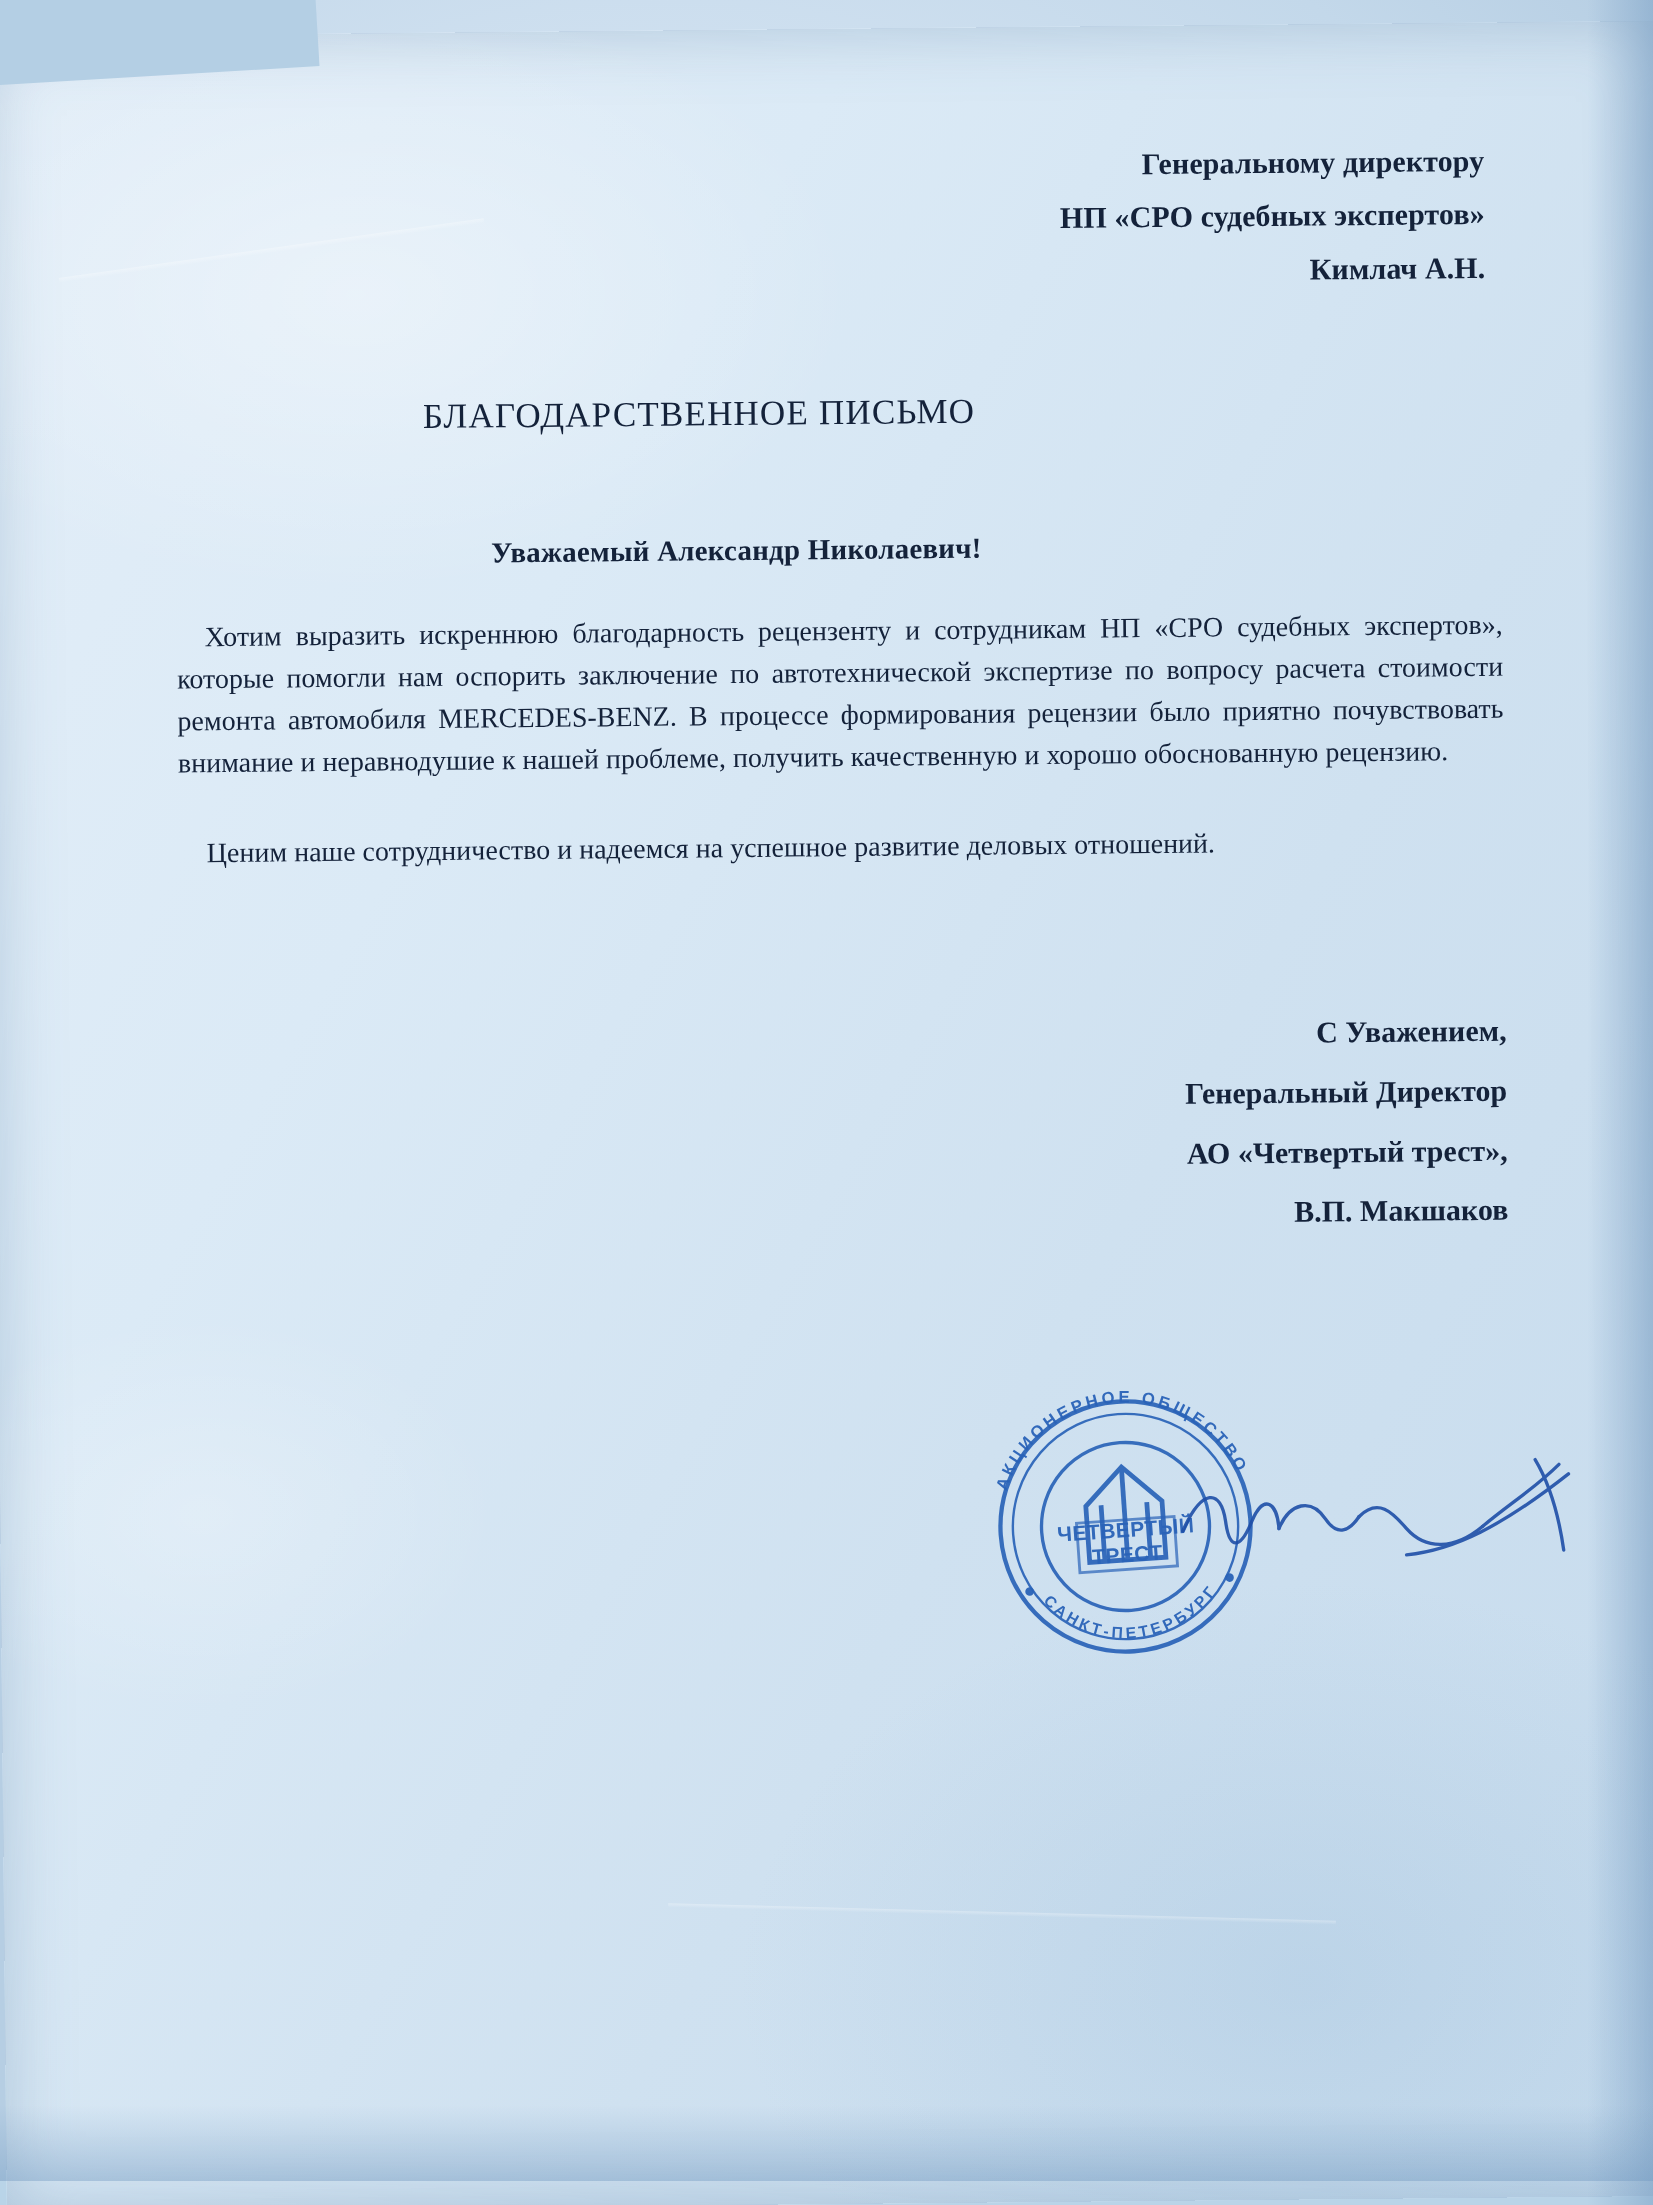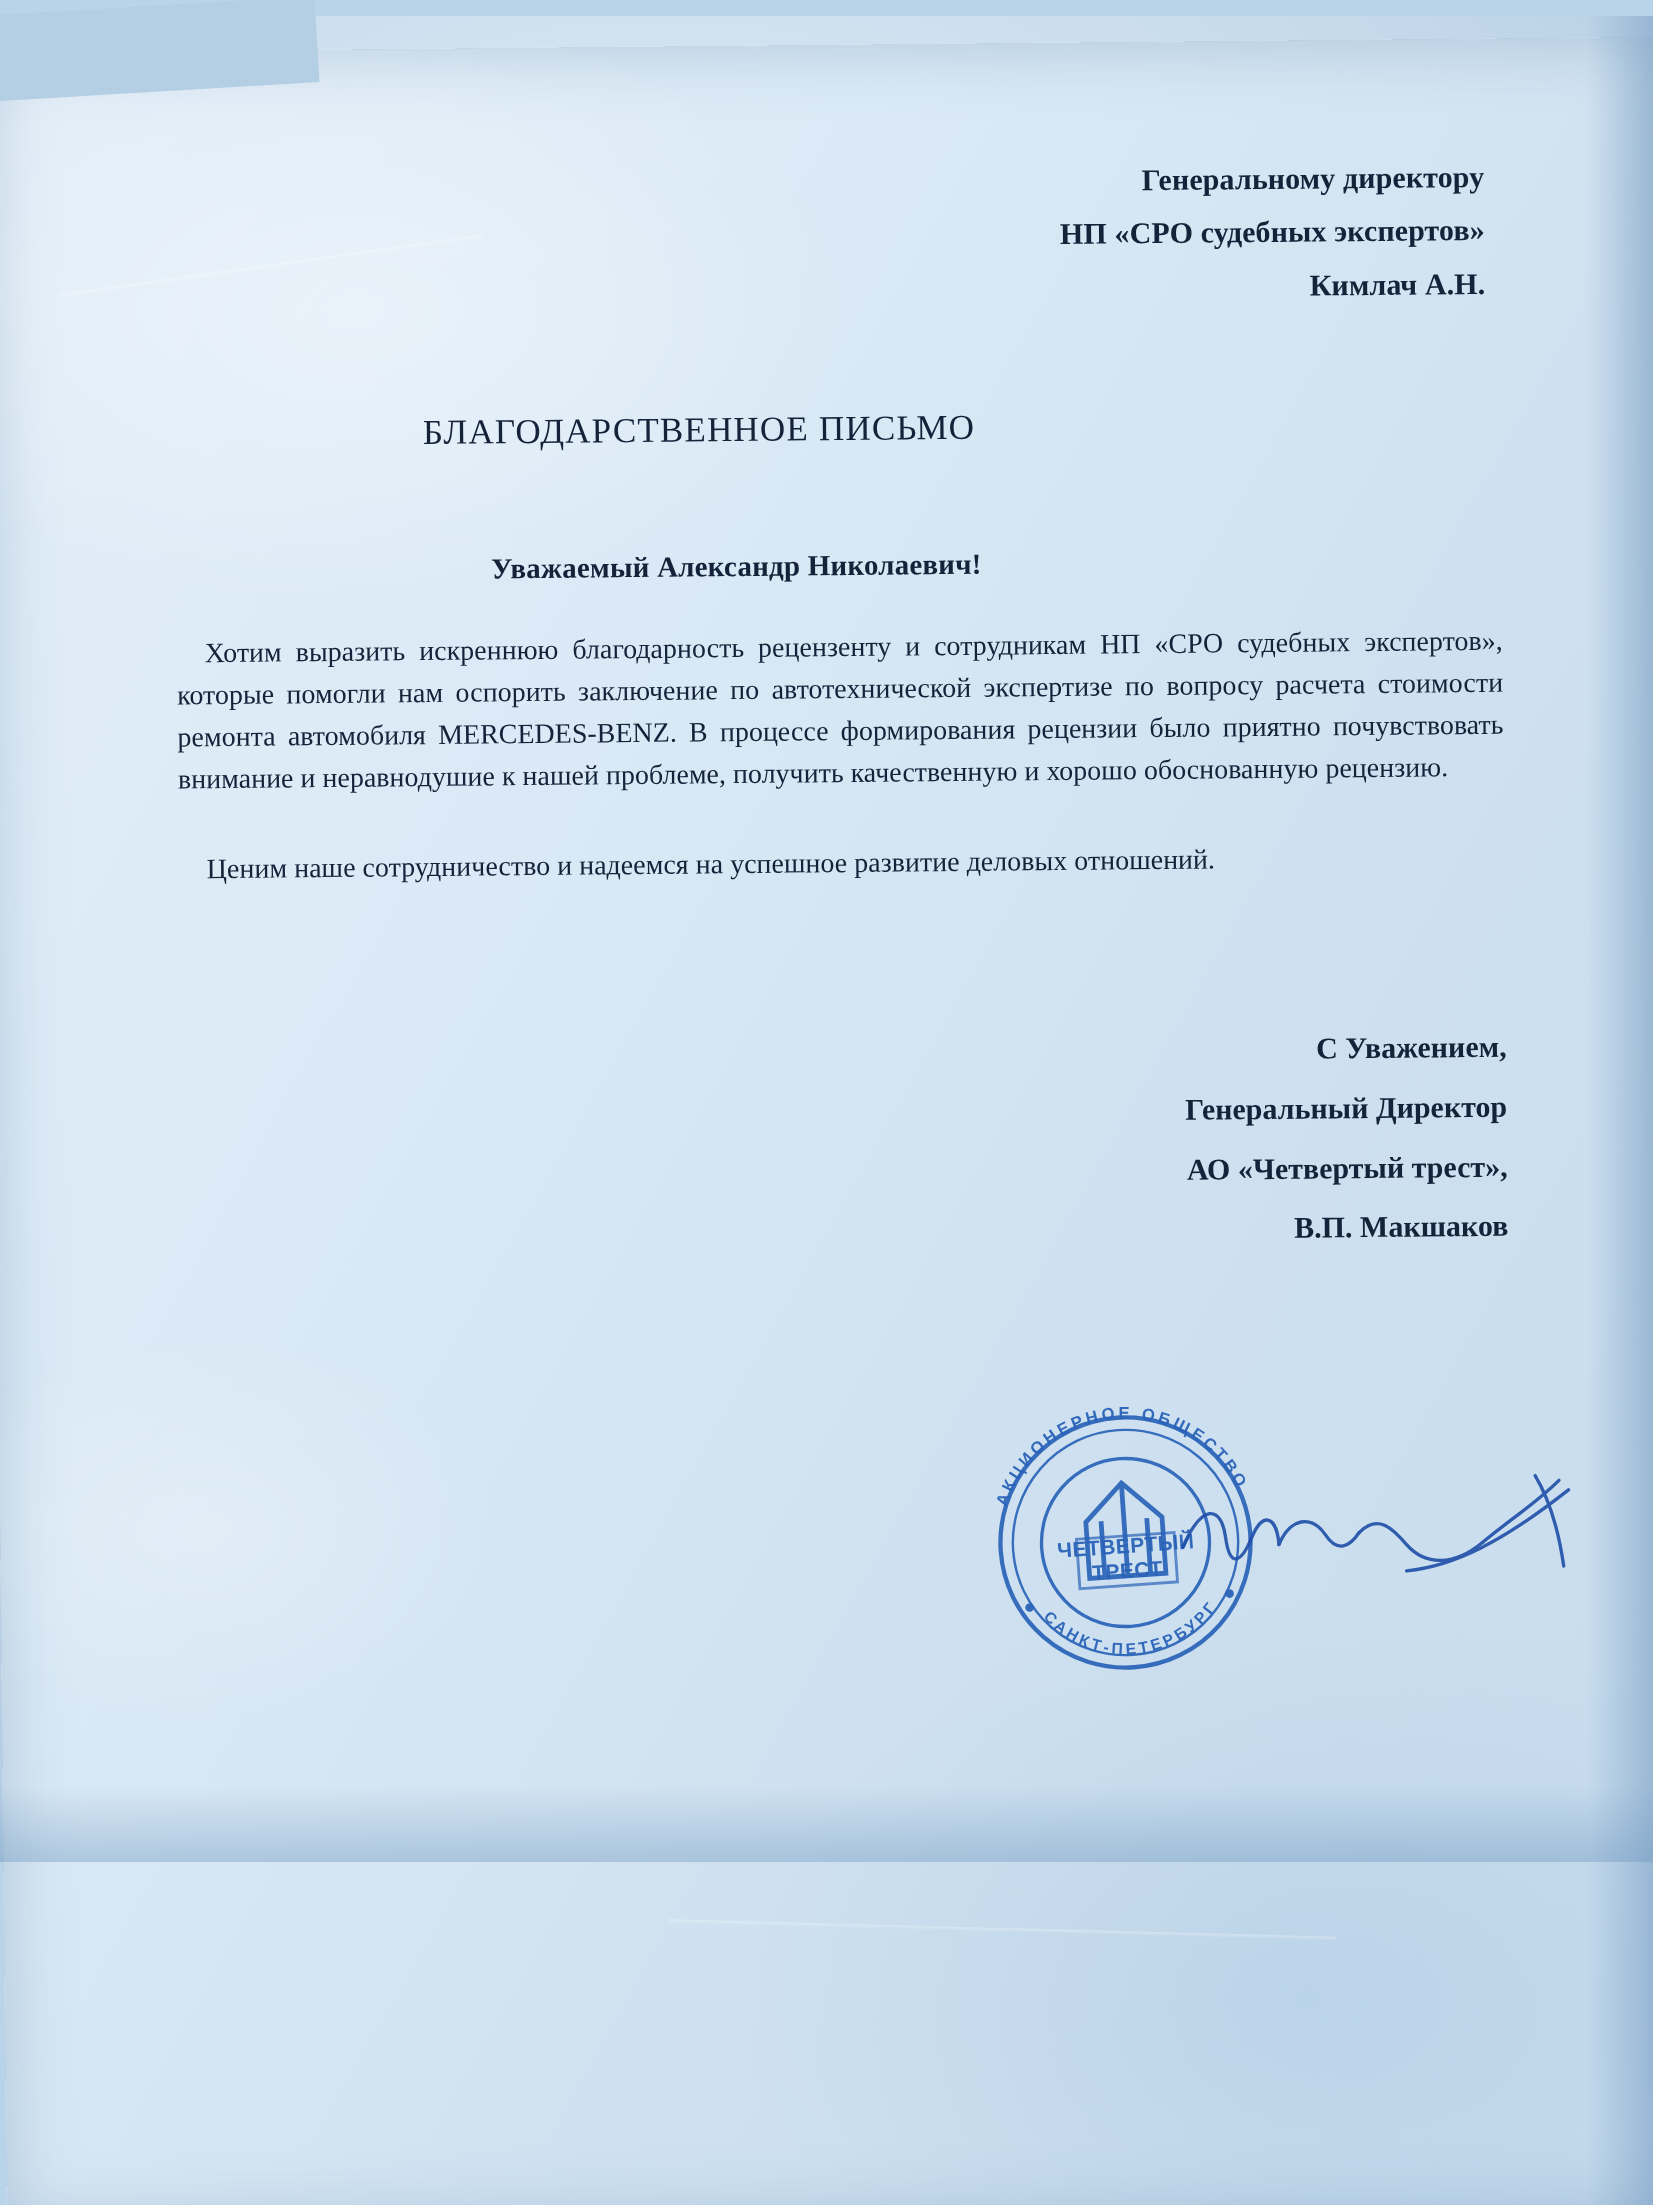--- a/index.html
+++ b/index.html
@@ -12,23 +12,23 @@
     height: 2205px;
     position: relative;
     overflow: hidden;
     font-family: "Liberation Serif", serif;
   }
 
   
   .sheet {
     position: absolute;
     left: 0;
-    top: 16px;
+    top: 0;
     width: 1654px;
-    height: 1846px;
+    height: 2181px;
     background:
       radial-gradient(ellipse 1240px 1049px at 40% 28%, #dfeaf5 0%, #d2e2f1 45%, #c3d8ea 78%, #b6cee3 100%);
   }
   
   .paper {
     position: absolute;
     left: -14.3px;
     top: 29px;
     width: 1669px;
     height: 2175px;

